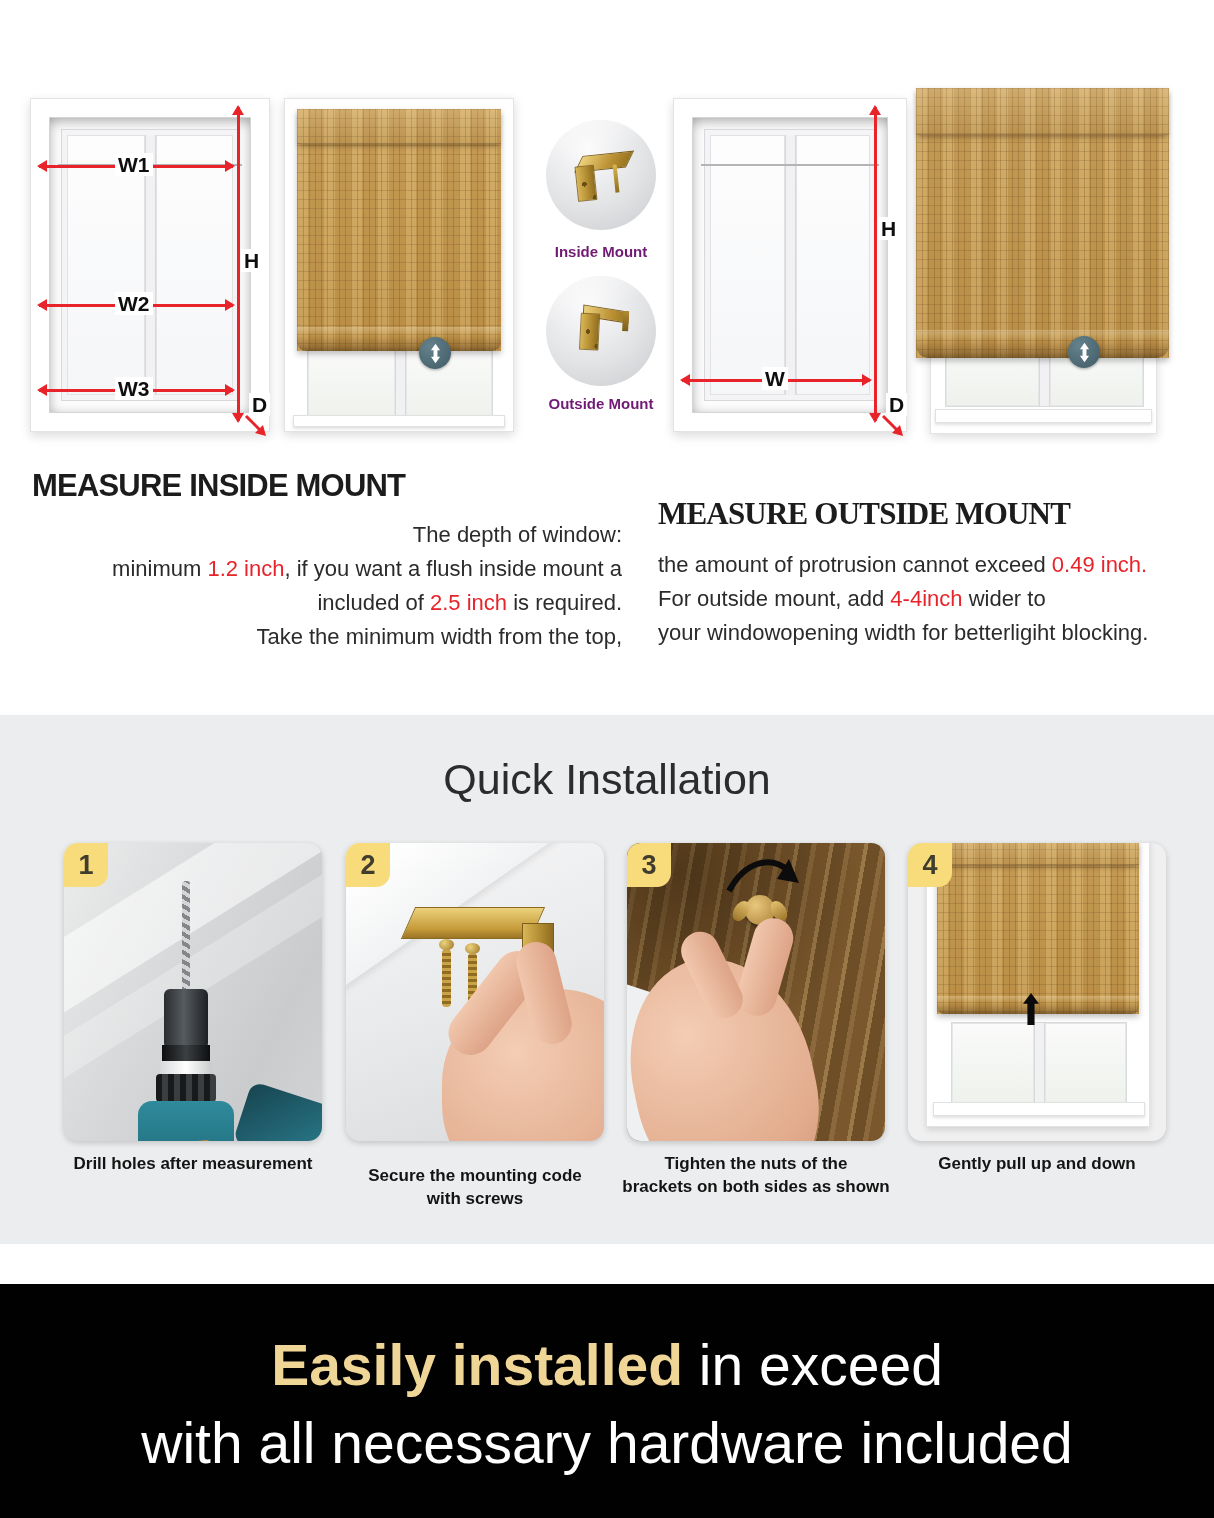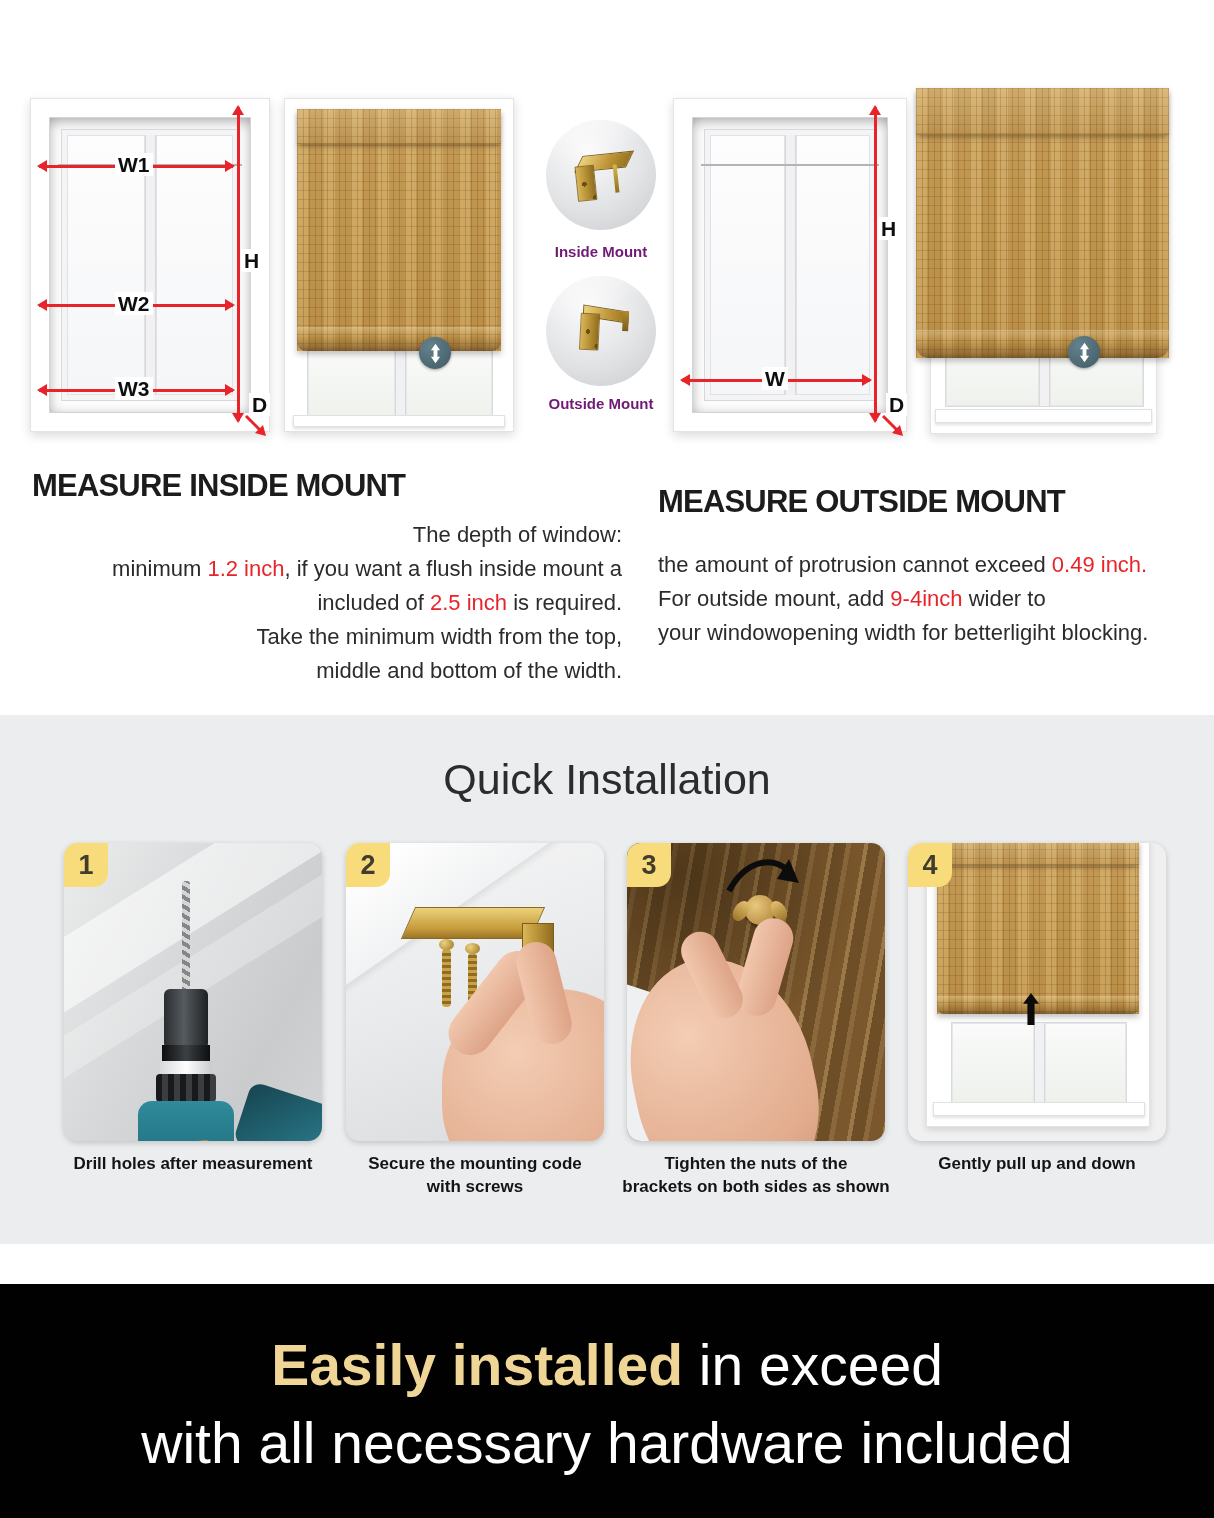--- a/index.html
+++ b/index.html
@@ -225,27 +225,26 @@
       </svg>
   </div>
 </div>
 
 <div class="sec-title" style="left:32px;top:470px;">MEASURE INSIDE MOUNT</div>
 <div class="sec-body" style="left:32px;top:518px;width:590px;text-align:right;">
   <div>The depth of window:</div>
   <div><span>minimum </span><span class="red">1.2 inch</span><span>, if you want a flush inside mount a</span></div>
   <div><span>included of </span><span class="red">2.5 inch</span><span> is required.</span></div>
   <div>Take the minimum width from the top,</div>
-  <div>middle and bottom of the width.</div>
-</div>
-
-<div class="sec-title" style="left:658px;top:486px;">MEASURE OUTSIDE MOUNT</div>
+</div>
+
+<div class="sec-title" style="left:658px;top:498px;font-family:Liberation Serif, serif;">MEASURE OUTSIDE MOUNT</div>
 <div class="sec-body" style="left:658px;top:548px;width:540px;">
   <div><span>the amount of protrusion cannot exceed </span><span class="red">0.49 inch.</span></div>
-  <div><span>For outside mount, add </span><span class="red">9-4inch</span><span> wider to</span></div>
+  <div><span>For outside mount, add </span><span class="red">4-4inch</span><span> wider to</span></div>
   <div>your windowopening width for betterligiht blocking.</div>
 </div>
 
 <div class="gray">
   <div class="qi-title">Quick Installation</div>
 
   <div class="card" style="left:64px;">
     <div class="scene scene1">
       <div class="el beam" style="left:-60px;top:6px;width:420px;height:64px;"></div>
       <div class="el beam" style="left:-80px;top:96px;width:480px;height:36px;opacity:.5;"></div>
@@ -313,21 +312,21 @@
         </div>
       </div>
     </div>
     <div class="badge">4</div>
   </div>
 
   <div class="caption" style="left:43px;">
     <span>Drill holes after measurement</span>
       <span></span>
   </div>
-  <div class="caption" style="left:325px;">
+  <div class="caption" style="left:325px;margin-top:12px;">
     <span>Secure the mounting code</span>
       <span>with screws</span>
   </div>
   <div class="caption" style="left:606px;">
     <span>Tighten the nuts of the</span>
       <span>brackets on both sides as shown</span>
   </div>
   <div class="caption" style="left:887px;">
     <span>Gently pull up and down</span>
       <span></span>

